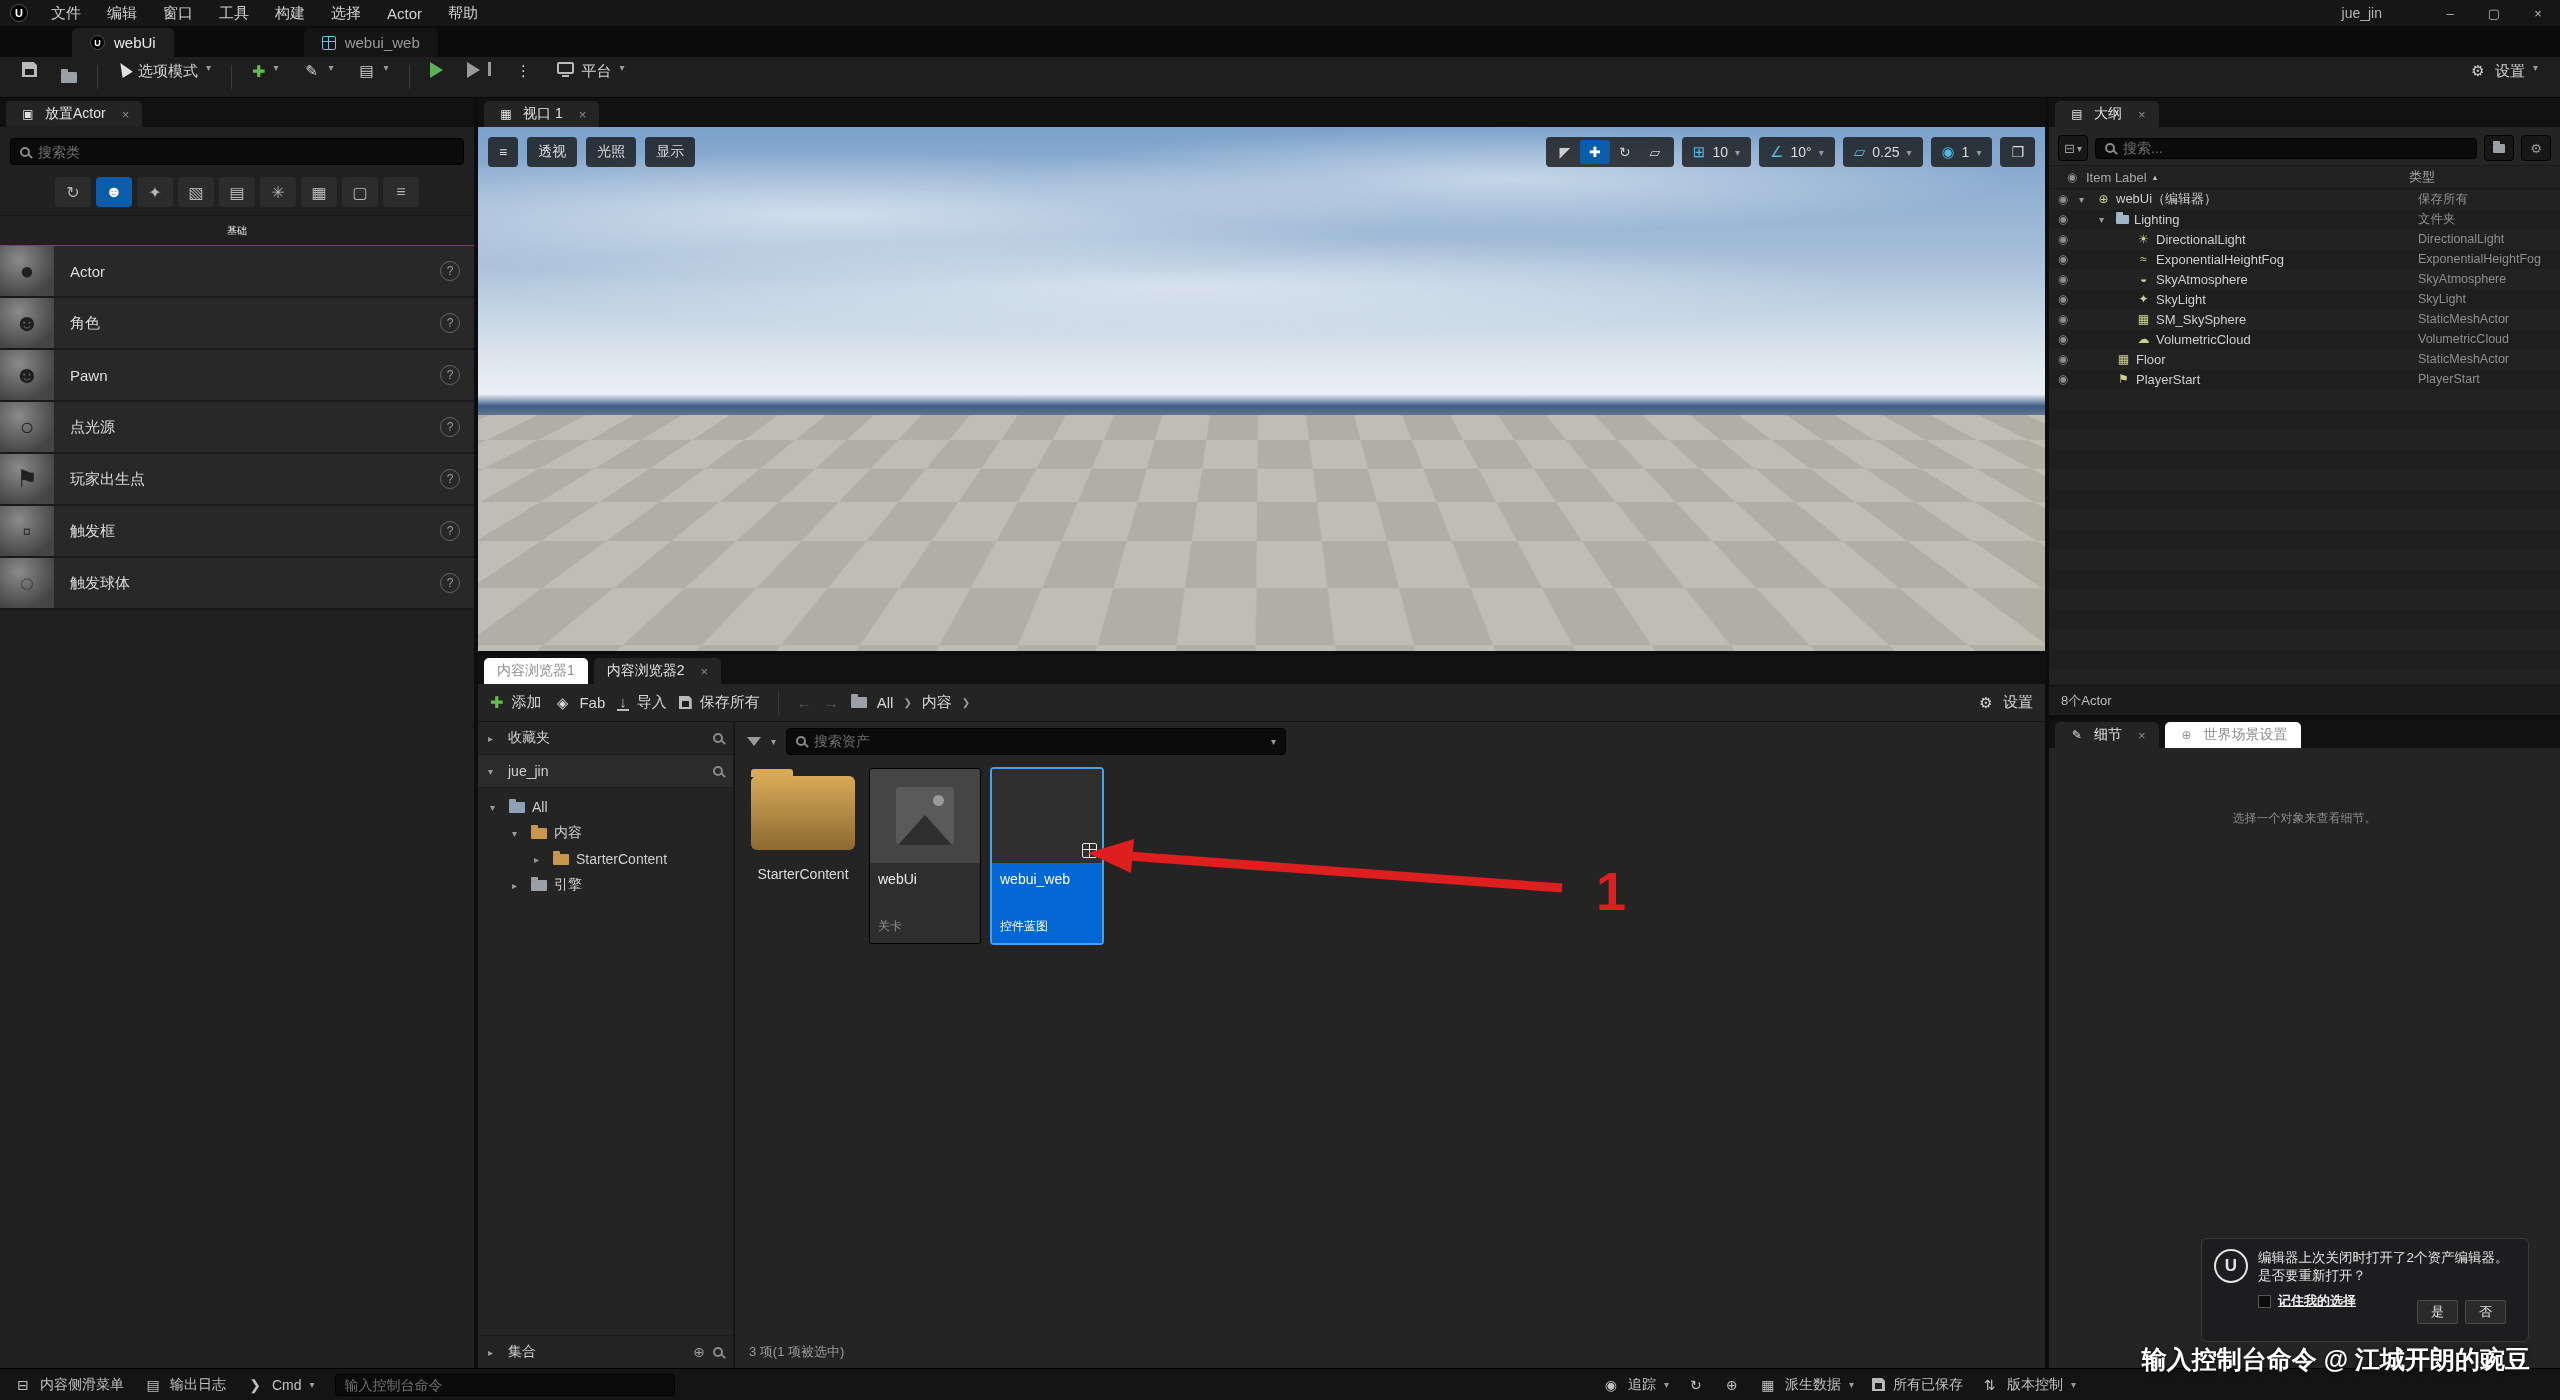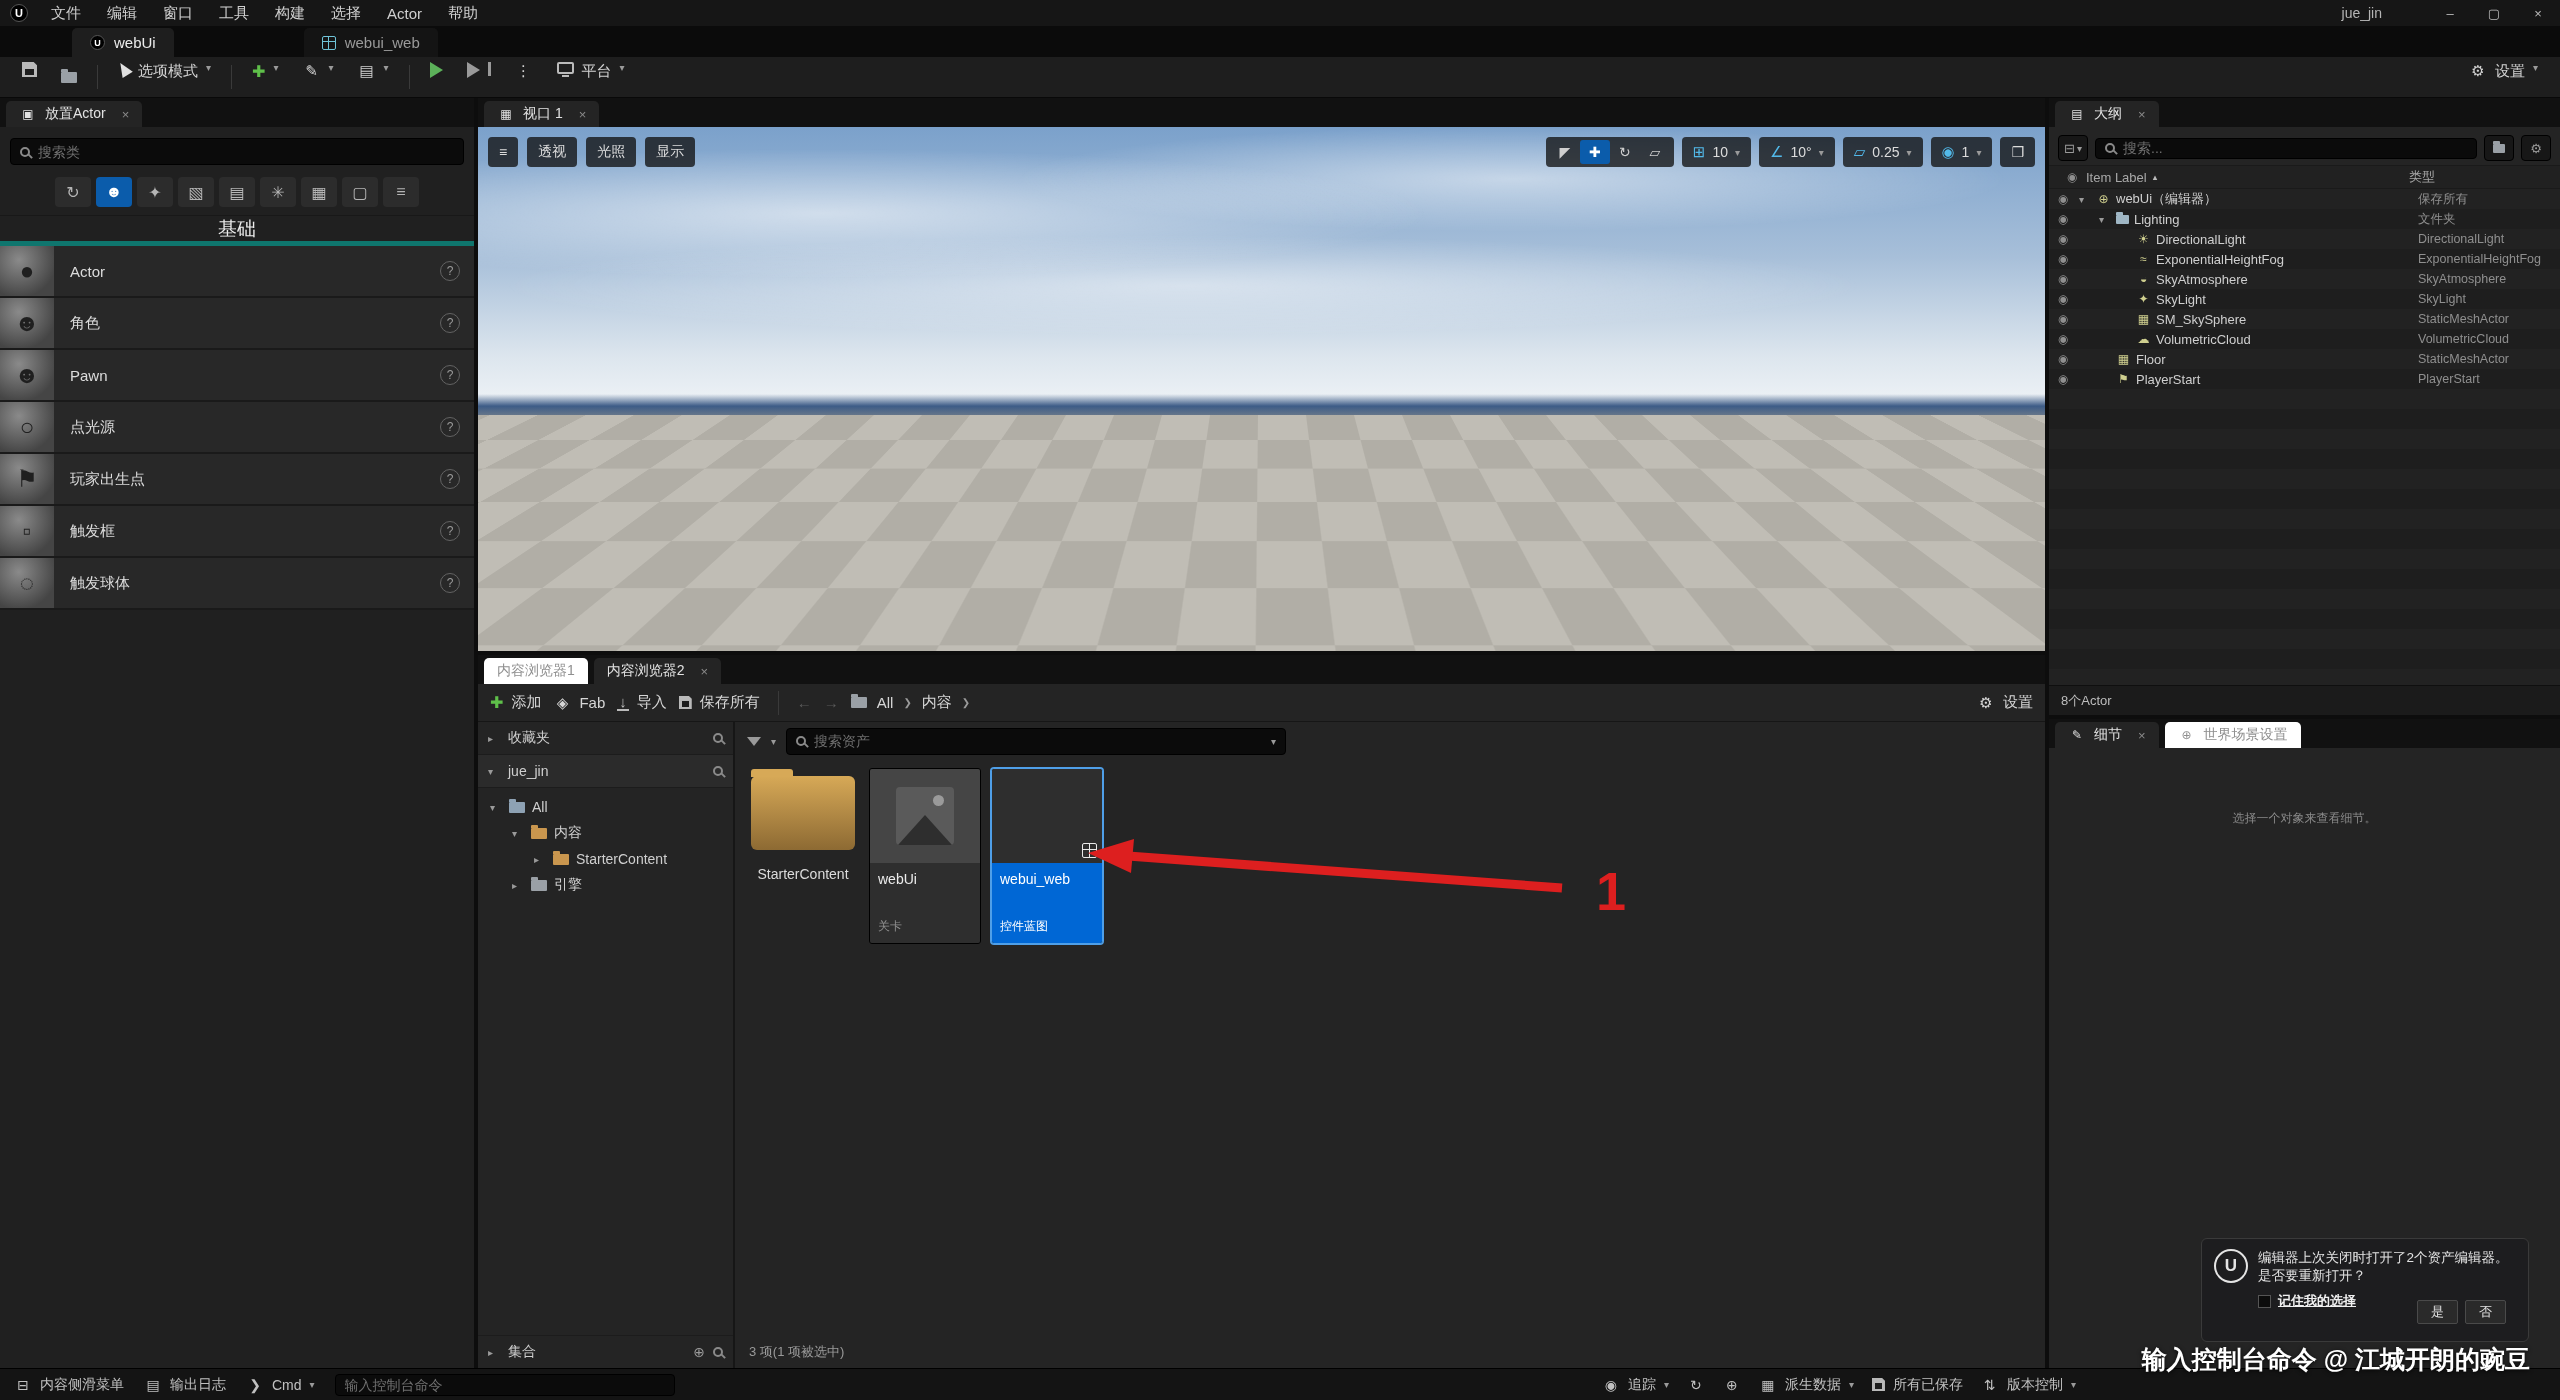--- a/index.html
+++ b/index.html
@@ -65,21 +65,21 @@
   .ptab.on{background:#242424;color:#e2e2e2}
   .ptab.off{background:#ffffff;color:#8f8f8f}
 
   
   .pp{left:0;top:98px;width:474px;height:1270px}
   .pp-body{position:absolute;top:29px;left:0;right:0;bottom:0;background:#202020}
   .pp-search{margin:11px 10px 6px}
   .cat-row{display:flex;justify-content:center;gap:5px;padding:6px 8px 8px;border-bottom:1px solid #181818}
   .cat{width:36px;height:30px;display:flex;align-items:center;justify-content:center;border-radius:4px;color:#b5b5b5;font-size:16px;background:#2c2c2c}
   .cat-row span:nth-of-type(2){background:#0b5cab;color:#fff}
-  .cat-label{height:30px;display:flex;align-items:center;justify-content:center;color:#ececec;font-size:19px;border-bottom:5px solid #0f766e}
+  .cat-label{height:30px;display:flex;align-items:center;justify-content:center;color:#ececec;font-size:10px;border-bottom:1px solid #0f766e}
   .pa-item{height:52px;display:flex;align-items:center;background:#282828;border-bottom:2px solid #1a1a1a;padding-right:14px}
   .pa-thumb{width:54px;height:50px;margin-right:16px;background:radial-gradient(circle at 35% 28%,#8a8a8a,#454545 75%);display:flex;align-items:center;justify-content:center;color:#1f1f1f;font-size:24px;flex:none}
   .pa-label{font-size:15px;color:#dcdcdc;flex:1}
 
   
   .vp{left:478px;top:98px;width:1567px;height:553px}
   .vp-body{position:absolute;top:29px;left:0;right:0;bottom:0;overflow:hidden;background:#aebdcd}
   .sky{position:absolute;left:0;right:0;top:0;height:55%;background:
       radial-gradient(55% 32% at 22% 30%,rgba(255,255,255,.55),rgba(255,255,255,0) 70%),
       radial-gradient(45% 26% at 66% 18%,rgba(255,255,255,.5),rgba(255,255,255,0) 70%),

